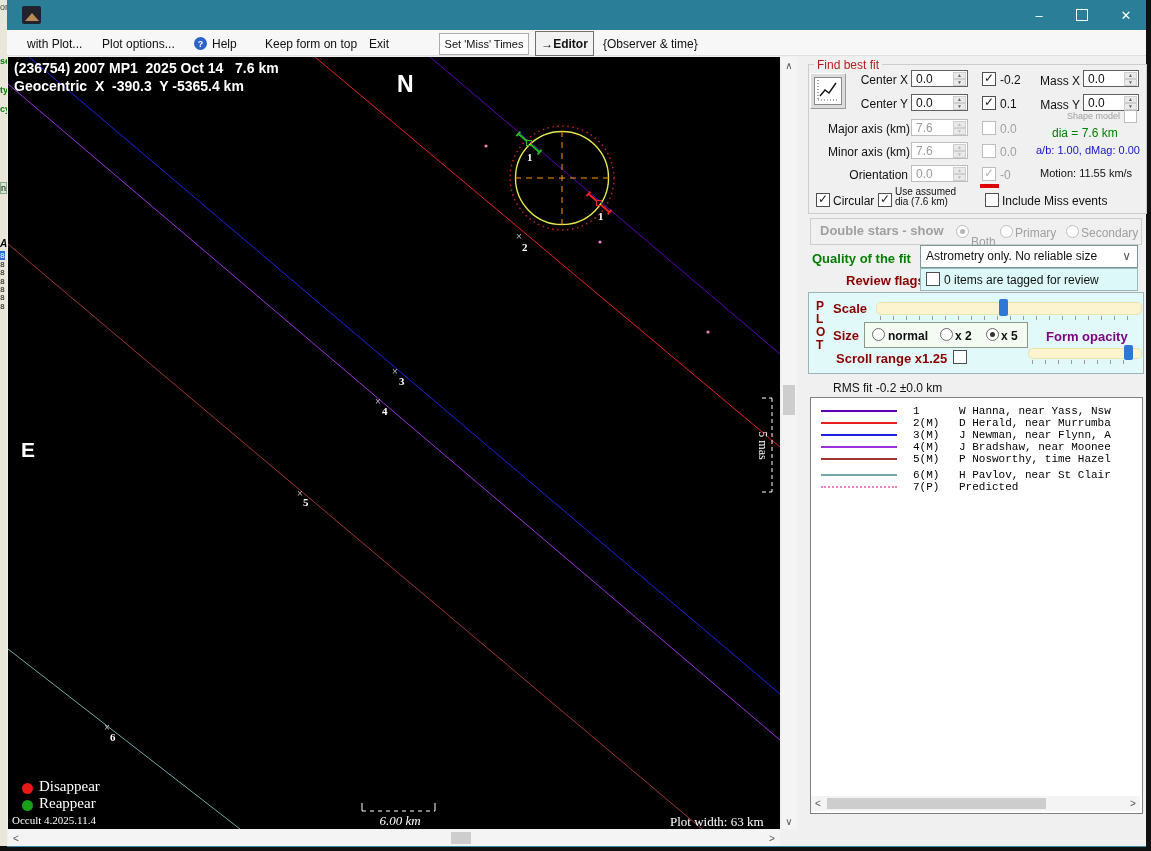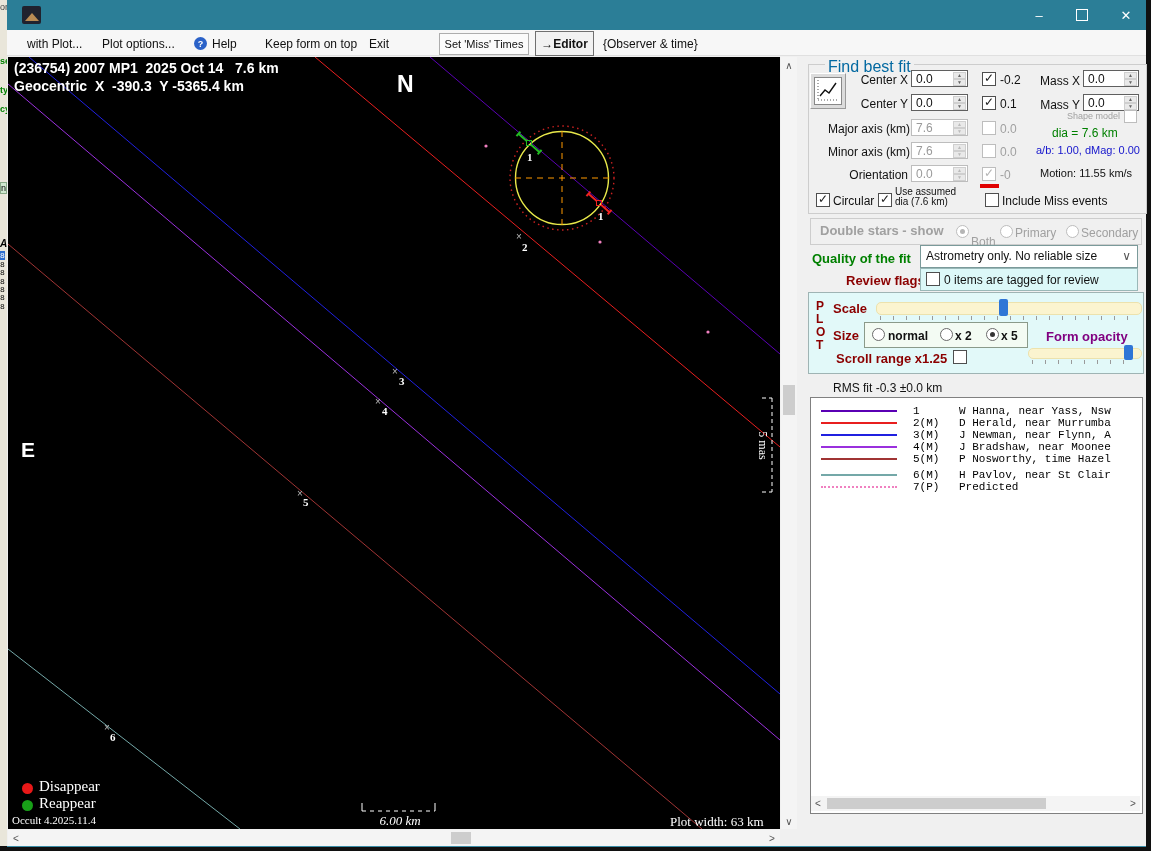--- a/index.html
+++ b/index.html
@@ -37,21 +37,21 @@
   .plot-h{color:#fff;font-weight:bold;font-size:14px;white-space:pre;}
   .compass{color:#fff;font-weight:bold;}
   .serif{font-family:"Liberation Serif",serif;color:#fff;}
   .leg-dot{width:11px;height:11px;border-radius:50%;}
   
   .sb{background:#f4f4f4;}
   .sb-arrow{color:#555;font-size:10px;display:flex;align-items:center;justify-content:center;}
   .sb-thumb{background:#cdcdcd;}
   
   .groupbox{border:1px solid #cdcdcd;}
-  .gb-legend{background:#f0f0f0;padding:0 3px;font-size:16px;color:#0369a1;margin-left:11px;}
+  .gb-legend{background:#f0f0f0;padding:0 3px;font-size:12px;color:#b91c1c;}
   .lbl{font-size:12px;color:#111;white-space:nowrap;}
   .lbl.r{text-align:right;}
   .lbl.dis{color:#a0a0a0;}
   .field{background:#fff;border:1px solid #5f5f5f;font-size:12px;color:#111;
          padding:1px 16px 0 4px;box-sizing:border-box;height:17px;}
   .field.dis{border-color:#bdbdbd;color:#9a9a9a;}
   .spin{position:absolute;right:1px;top:1px;width:13px;bottom:1px;display:flex;flex-direction:column;}
   .spin span{flex:1;background:#e9e9e9;border:1px solid #cfcfcf;font-size:5px;line-height:5px;color:#666;text-align:center;}
   .field.dis .spin span{color:#bbb;}
   .cb{width:12px;height:12px;background:#fff;border:1px solid #4e4e4e;box-sizing:content-box;}
@@ -301,21 +301,21 @@
   <div class="abs radio sel" style="left:986px;top:328px;"></div>
   <div class="abs lbl" style="left:1001px;top:329px;font-weight:bold;">x 5</div>
   <div class="abs lbl purple" style="left:1046px;top:329px;font-size:13px;">Form opacity</div>
 
   <div class="abs lbl darkred" style="left:836px;top:351px;font-size:13px;">Scroll range x1.25</div>
   <div class="abs cb" style="left:953px;top:350px;"></div>
   <div class="abs slider-track" style="left:1028px;top:348px;width:112px;height:9px;"></div>
   <div class="abs slider-thumb" style="left:1124px;top:345px;width:9px;height:15px;"></div>
   <div class="abs ticks" style="left:1032px;top:360px;width:104px;"></div>
 
-  <div class="abs lbl" style="left:833px;top:381px;">RMS fit -0.3 ±0.0 km</div>
+  <div class="abs lbl" style="left:833px;top:381px;">RMS fit -0.2 ±0.0 km</div>
 
   <div class="abs listbox" style="left:810px;top:397px;width:331px;height:415px;" id="obs-list">
       <div class="obs-row" style="top: 7px;">
         <span class="obs-line" style="border-top: 2px solid rgb(90, 0, 180);"></span>
         <span class="obs-txt" style="width: 46px; display: inline-block;">1</span>
         <span class="obs-txt">W Hanna, near Yass, Nsw</span>
       </div>
       <div class="obs-row" style="top: 19px;">
         <span class="obs-line" style="border-top: 2px solid rgb(232, 31, 31);"></span>
         <span class="obs-txt" style="width: 46px; display: inline-block;">2(M)</span>

